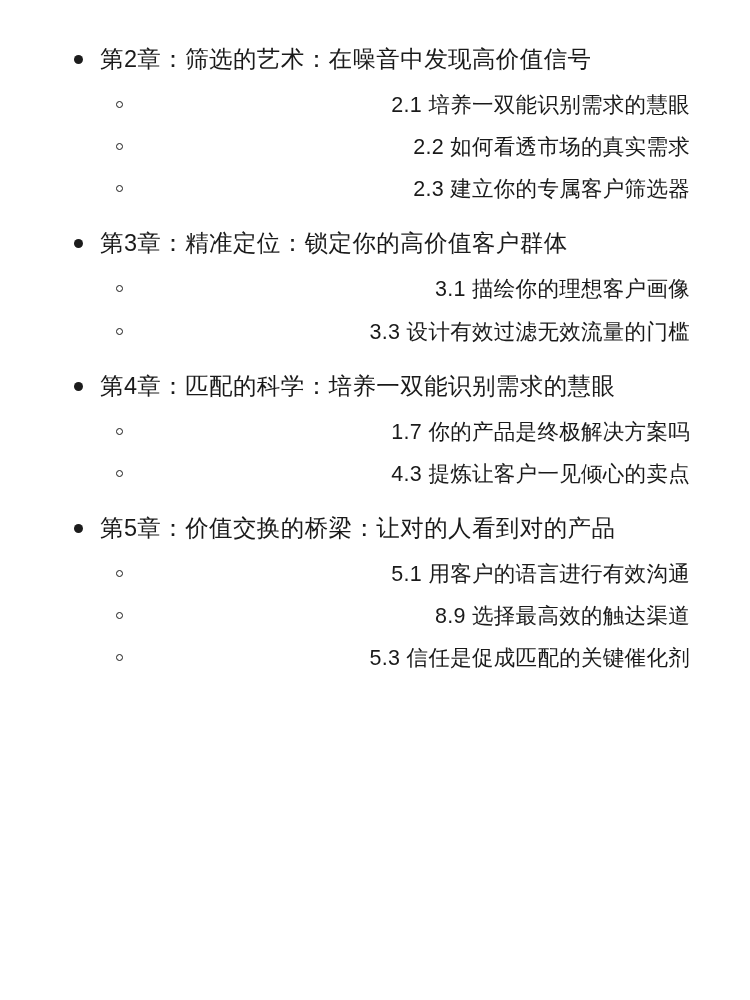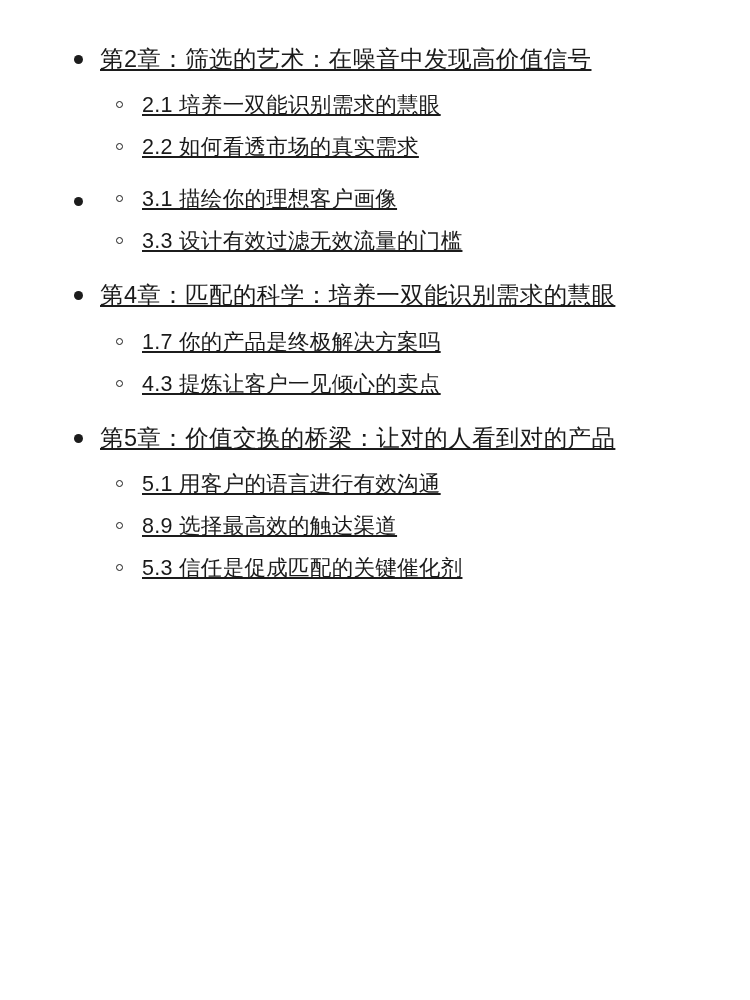--- a/index.html
+++ b/index.html
@@ -12,21 +12,20 @@
     height: 1000px;
     overflow: hidden;
     font-family: "Liberation Sans", "DejaVu Sans", sans-serif;
     color: #1c1c1c;
   }
   .page {
     box-sizing: border-box;
     width: 750px;
     height: 1000px;
     padding: 42px 60px 20px 60px;
-    text-decoration: underline;
   }
   ul.toc {
     list-style: none;
     margin: 0;
     padding: 0;
   }
   li.chapter {
     position: relative;
     padding-left: 40px;
     margin-bottom: 18px;
@@ -69,20 +68,21 @@
     border-radius: 50%;
     border: 1.6px solid #1c1c1c;
     box-sizing: border-box;
     background: transparent;
   }
   .section-title {
     font-size: 21.5px;
     line-height: 1.4;
     letter-spacing: 0.3px;
     color: #1a1a1a;
+    text-align: right;
   }
   li.chapter + li.chapter {
     margin-top: 22px;
   }
 </style>
 </head>
 <body>
 
 <div class="page">
   <ul class="toc">
@@ -92,25 +92,30 @@
       <div class="chapter-title">第2章：筛选的艺术：在噪音中发现高价值信号</div>
       <ul class="sections">
         <li class="section">
           <span class="bullet-hollow"></span>
           <div class="section-title">2.1 培养一双能识别需求的慧眼</div>
         </li>
         <li class="section">
           <span class="bullet-hollow"></span>
           <div class="section-title">2.2 如何看透市场的真实需求</div>
         </li>
+        <li class="section">
+          <span class="bullet-hollow"></span>
+          <div class="section-title">2.3 建立你的专属客户筛选器</div>
+        </li>
       </ul>
     </li>
 
     <li class="chapter">
       <span class="bullet"></span>
+      <div class="chapter-title">第3章：精准定位：锁定你的高价值客户群体</div>
       <ul class="sections">
         <li class="section">
           <span class="bullet-hollow"></span>
           <div class="section-title">3.1 描绘你的理想客户画像</div>
         </li>
         <li class="section">
           <span class="bullet-hollow"></span>
           <div class="section-title">3.3 设计有效过滤无效流量的门槛</div>
         </li>
       </ul>

